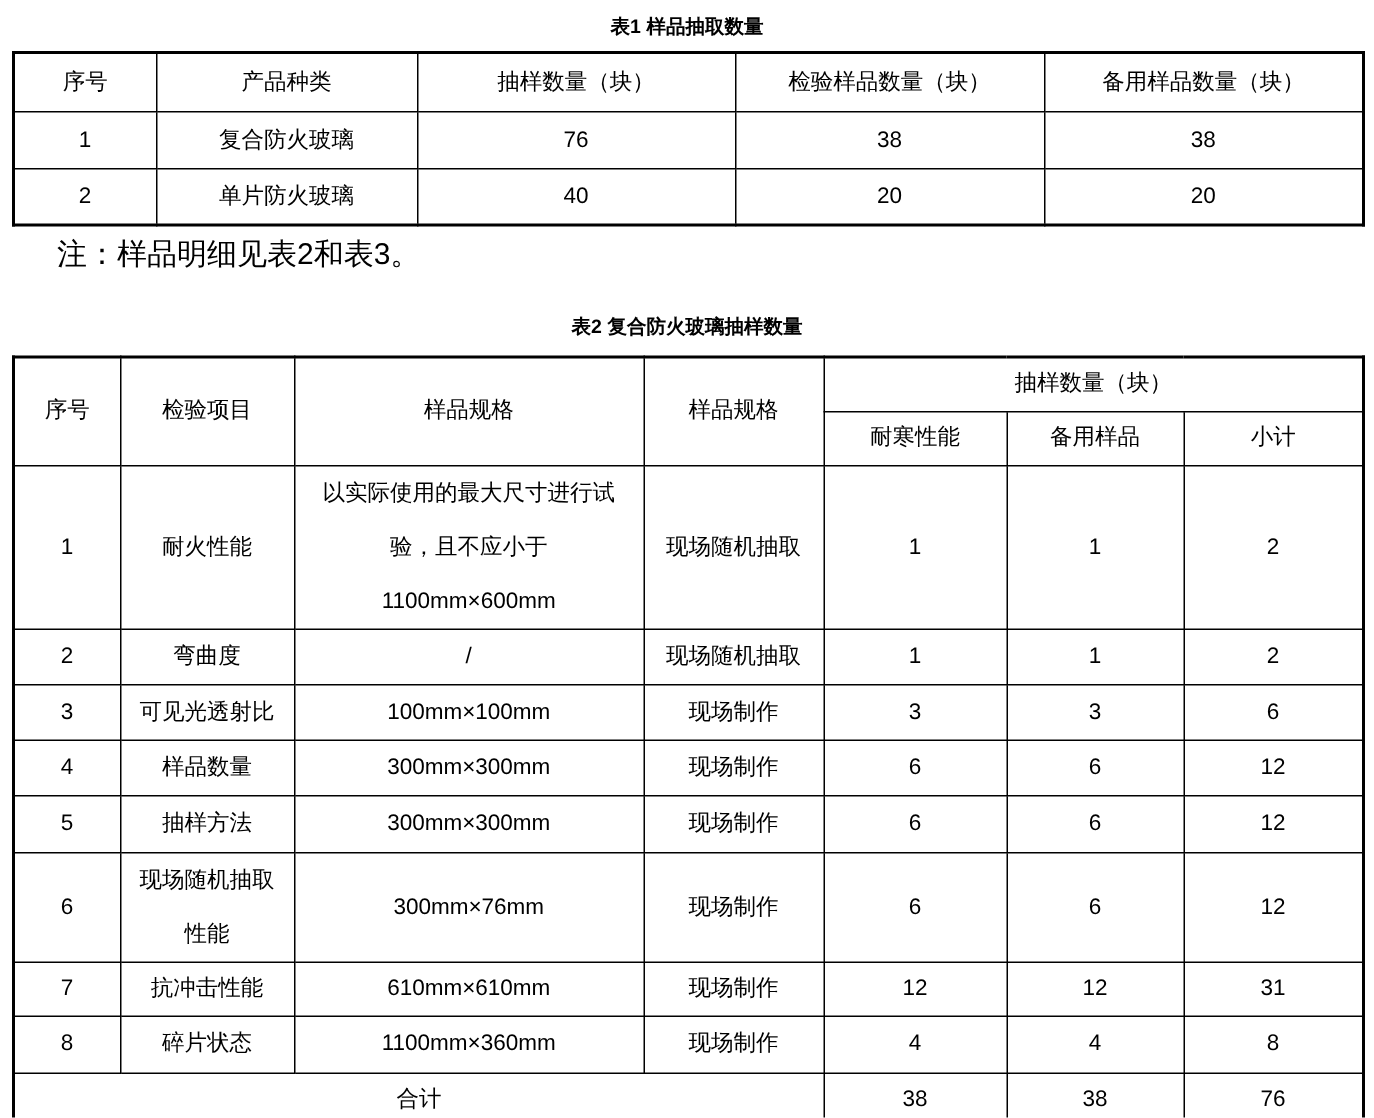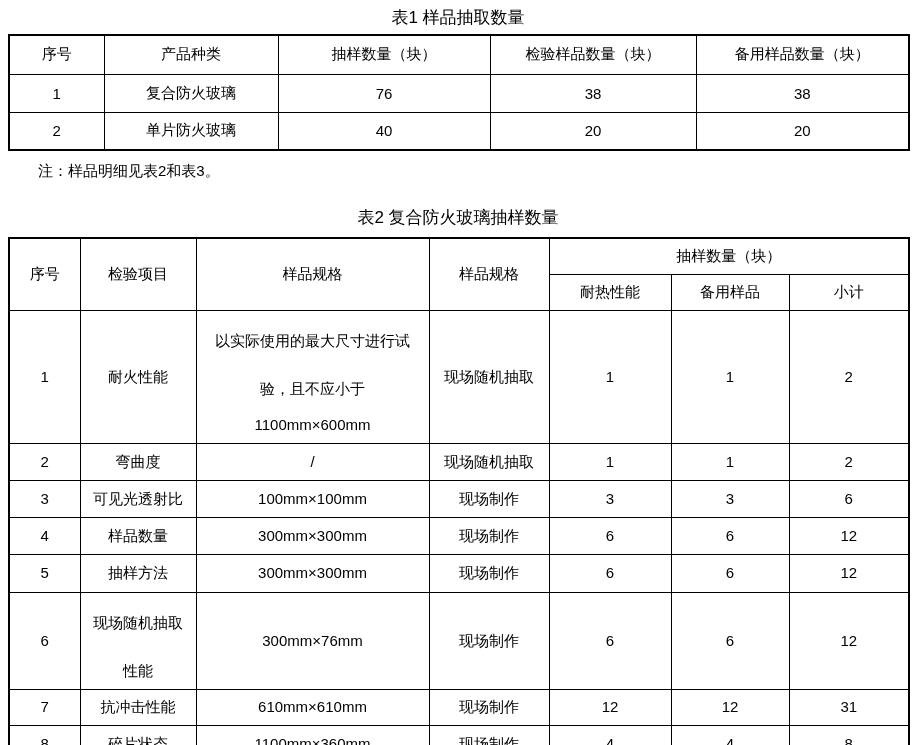--- a/index.html
+++ b/index.html
@@ -6,22 +6,22 @@
   html, body { background: #ffffff; }
   body {
     width: 916px;
     height: 745px;
     color: #000000;
     font-family: "Liberation Sans", sans-serif;
     font-size: 15px;
     overflow: hidden;
   }
   .table-title {
-    font-size: 17px;
-    font-weight: 400;
+    font-size: 13px;
+    font-weight: 700;
     text-align: center;
     line-height: 21px;
   }
   .title-1 { margin-top: 7px; margin-bottom: 6px; }
   .title-2 { margin-top: 27px; margin-bottom: 9px; }
   table {
     border-collapse: collapse;
     table-layout: fixed;
     width: 900px;
     margin-left: 8px;
@@ -30,28 +30,28 @@
   th, td {
     border: 1px solid #000000;
     text-align: center;
     vertical-align: middle;
     font-weight: 400;
     padding: 0 8px;
     overflow: hidden;
   }
   #table1 { margin-top: 4px; }
   #table2 td, #table2 th { line-height: 34px; }
-  .multiline div { line-height: 36px; margin-top: 12px; }
+  .multiline div { line-height: 36px; }
   .h36 { height: 36px; }
   .h37 { height: 37px; }
   .h38 { height: 38px; }
   .h39 { height: 39px; }
   .h72 { height: 72px; }
   .h74 { height: 74px; }
-  .note { font-size: 15px; line-height: 19px; }
+  .note { font-size: 20px; line-height: 19px; }
   .note-1 { margin: 10px 0 0 38px; }
 </style>
 </head>
 <body>
 
 <div class="doc">
 
   <div class="table-title title-1">表1 样品抽取数量</div>
 
   <table id="table1">
@@ -103,21 +103,21 @@
     </colgroup>
     <tbody>
       <tr class="h36">
         <th rowspan="2">序号</th>
         <th rowspan="2">检验项目</th>
         <th rowspan="2">样品规格</th>
         <th rowspan="2">样品规格</th>
         <th colspan="3">抽样数量（块）</th>
       </tr>
       <tr class="h36">
-        <th>耐热性能</th>
+        <th>耐寒性能</th>
         <th>备用样品</th>
         <th>小计</th>
       </tr>
 
       <tr class="h74">
         <td>1</td>
         <td>耐火性能</td>
         <td class="multiline">
           <div>以实际使用的最大尺寸进行试</div>
           <div>验，且不应小于1100mm×600mm</div>

